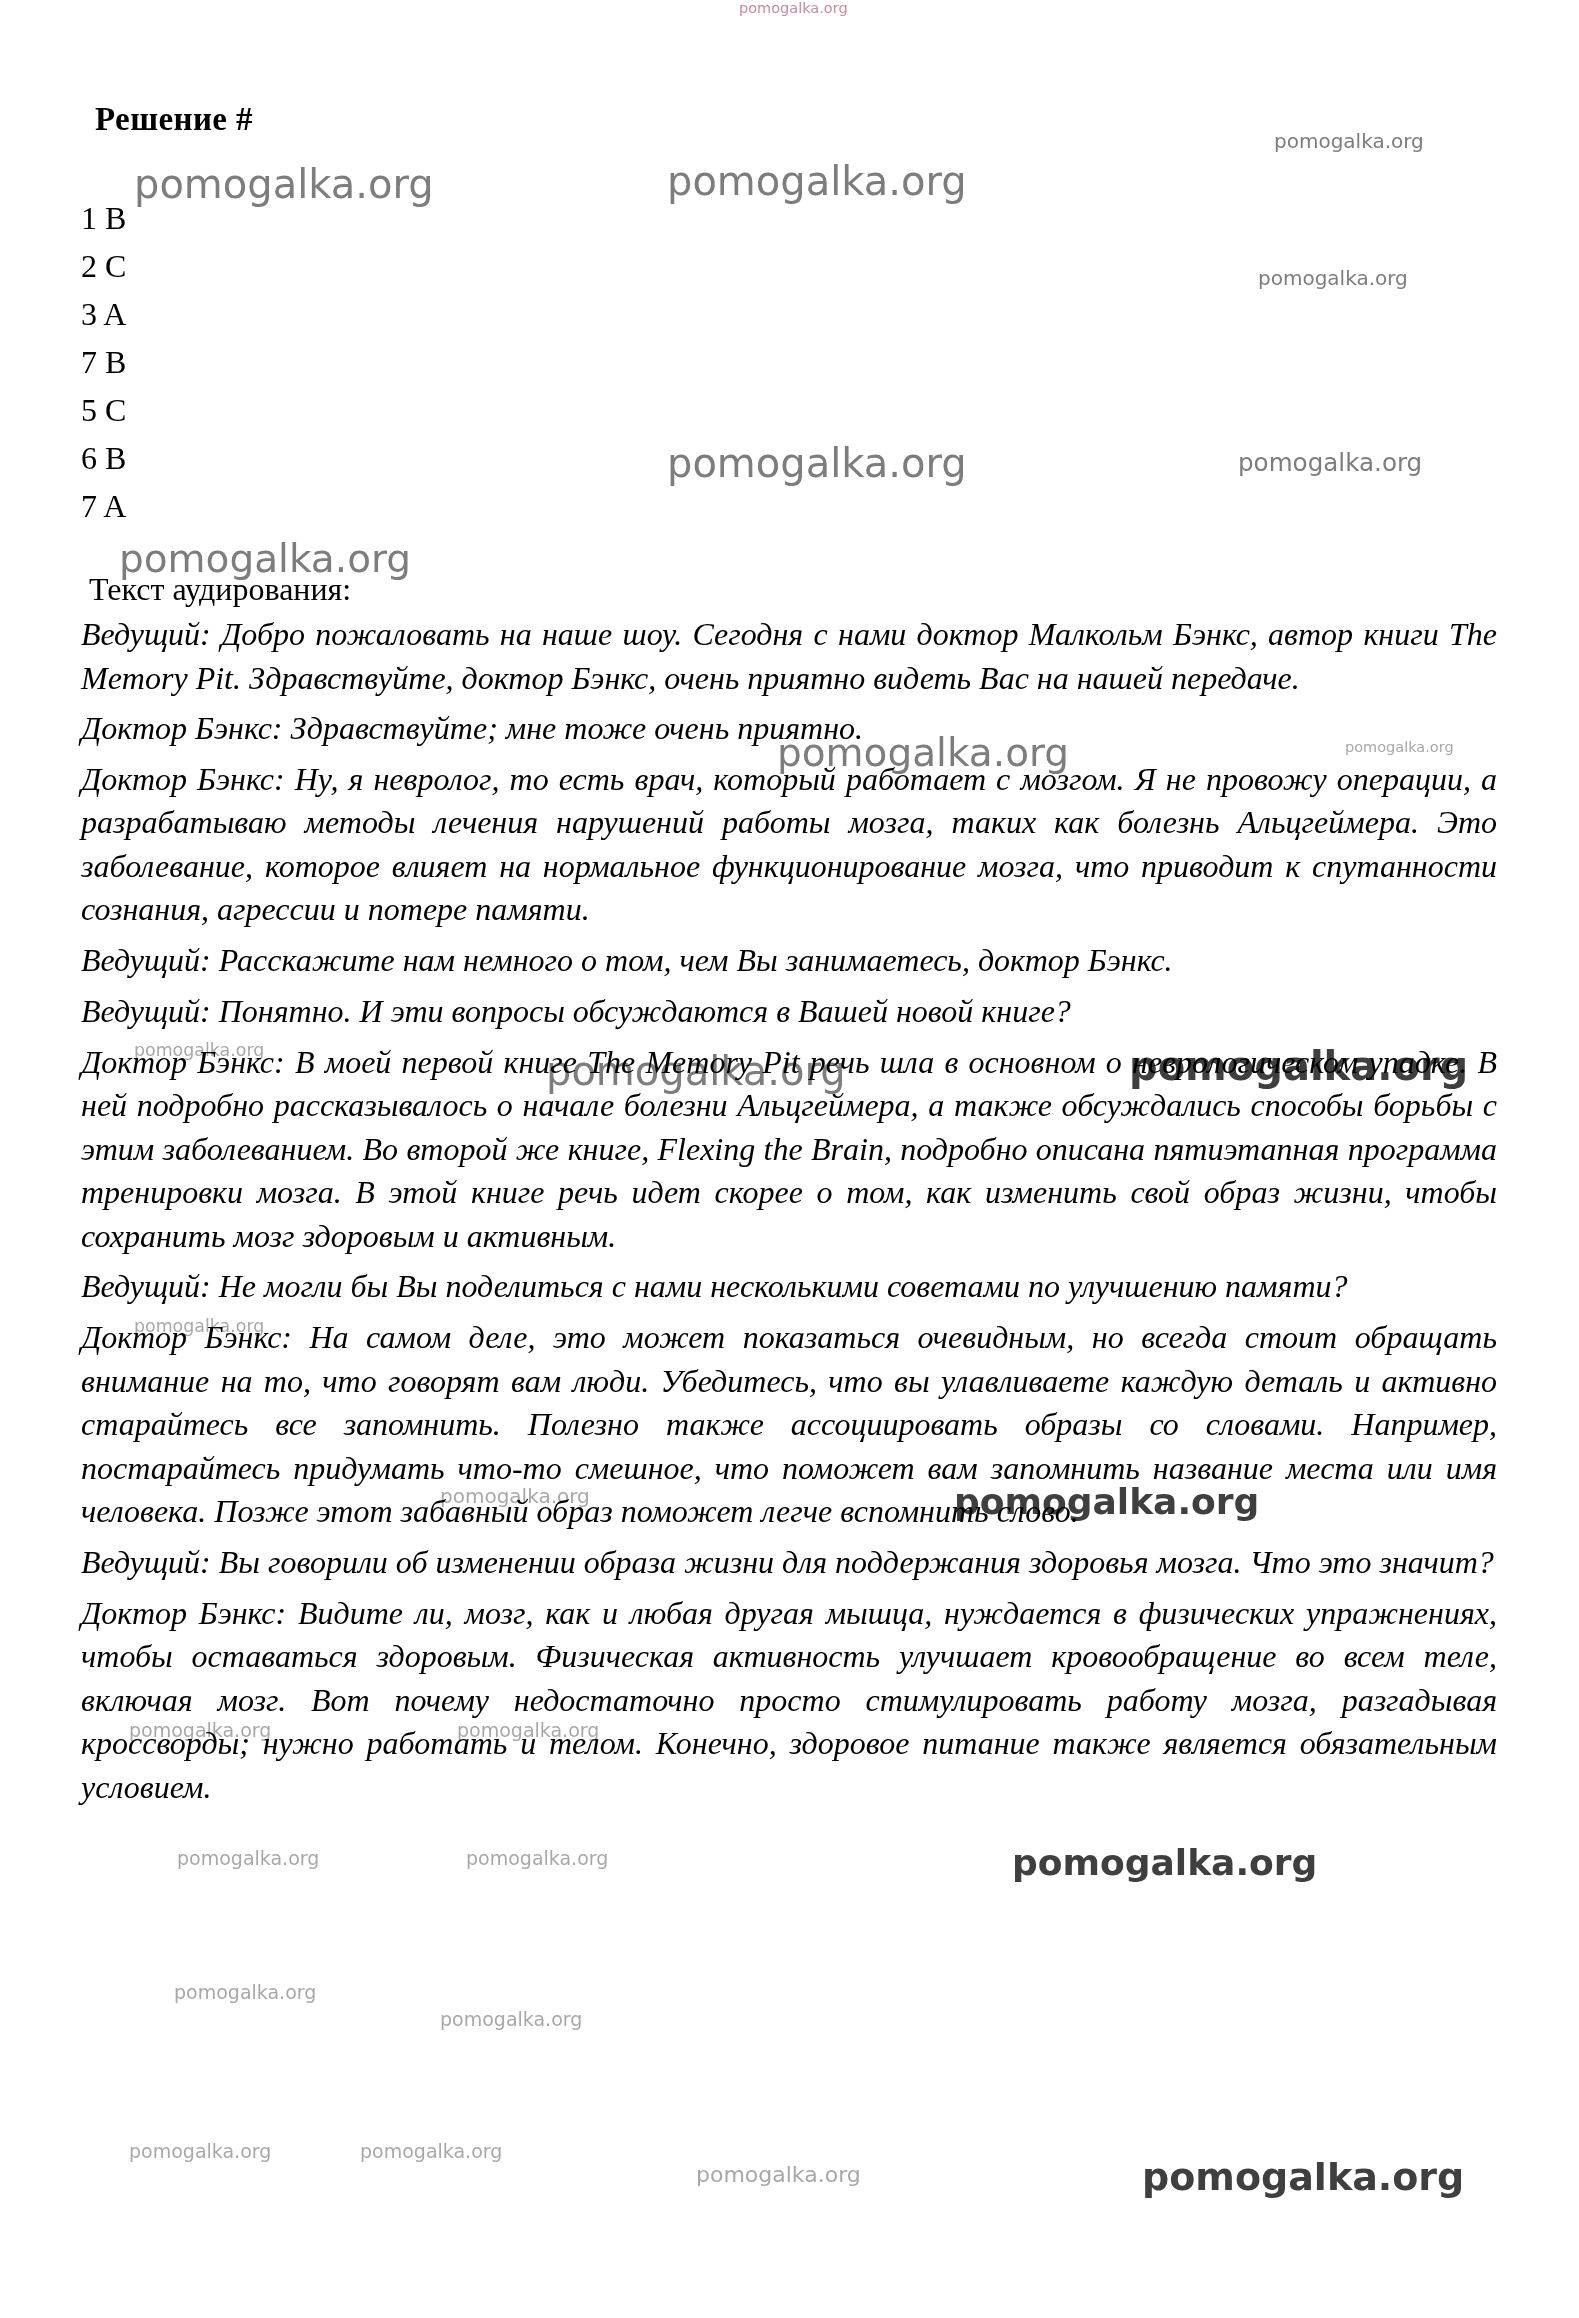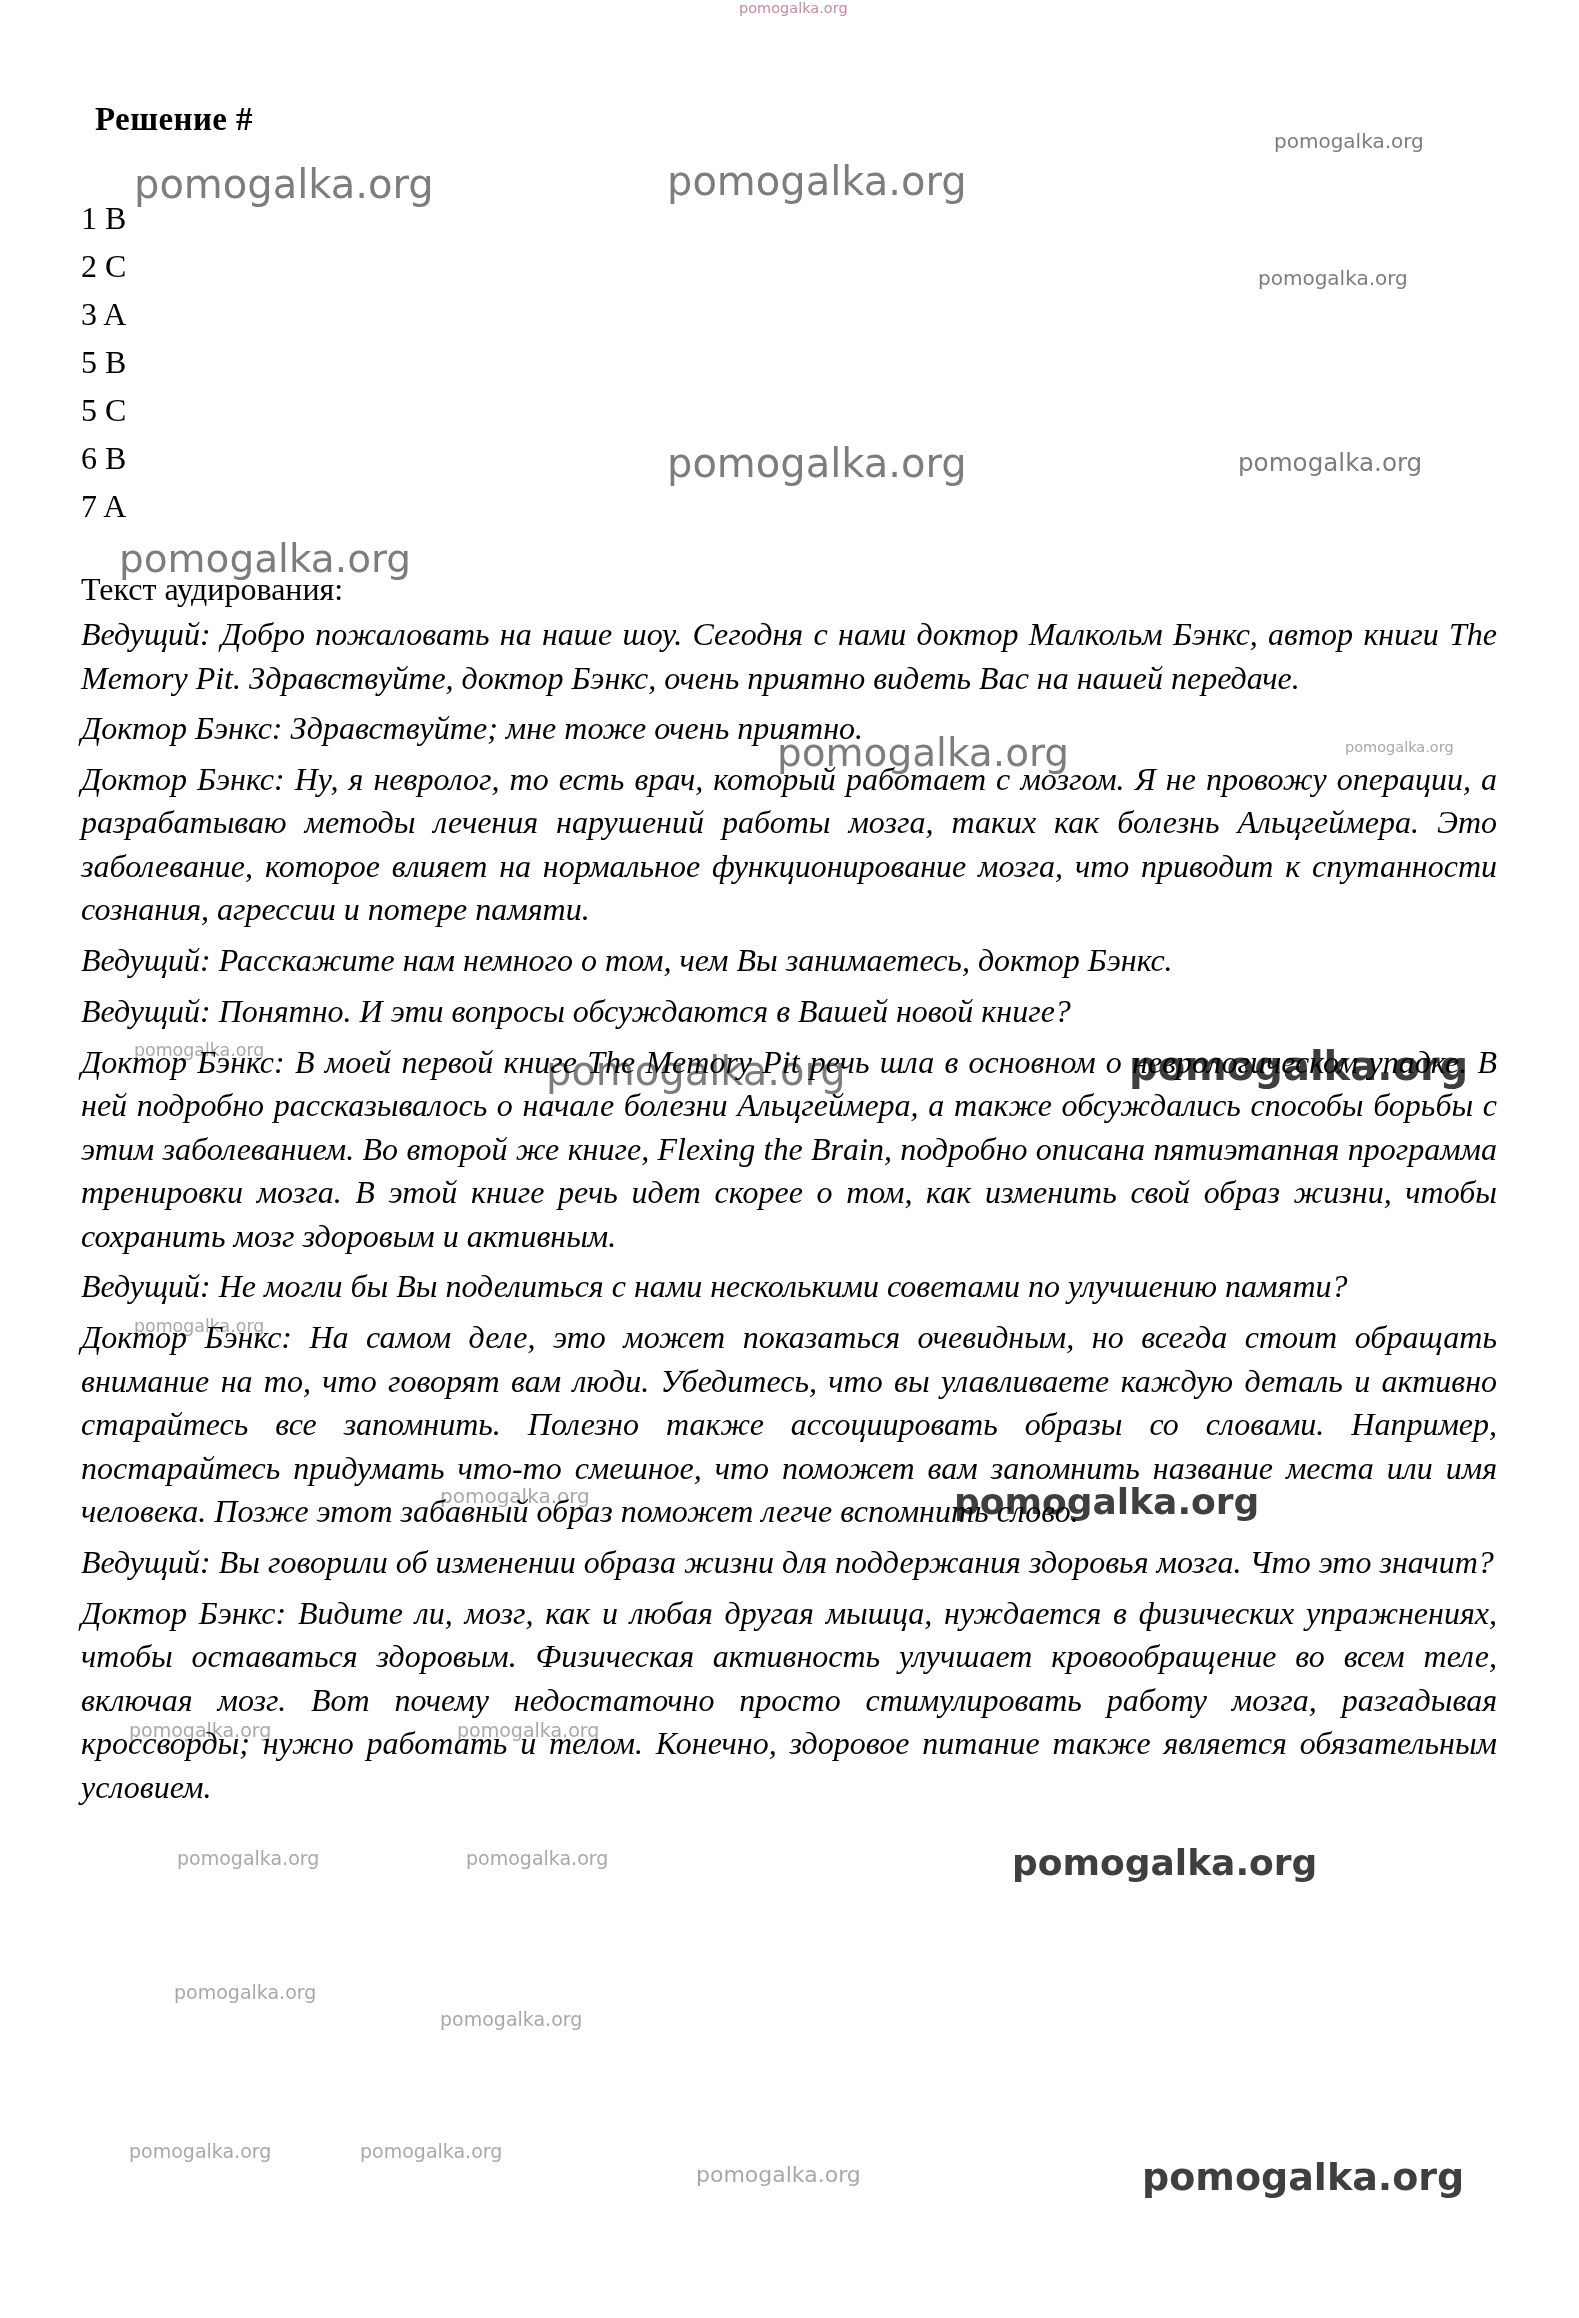--- a/index.html
+++ b/index.html
@@ -41,21 +41,21 @@
     top: 194px;
     font-size: 32px;
     line-height: 48px;
   }
   .answers .ans-row {
     white-space: pre;
   }
 
   .audio-label {
     position: absolute;
-    left: 81px;
+    left: 89px;
     top: 571px;
     font-size: 32px;
   }
 
   
   .transcript {
     position: absolute;
     left: 81px;
     top: 613px;
     width: 1416px;
@@ -129,21 +129,21 @@
       <div class="wm wm-grey-small" style="left: 696px; top: 2162px; font-size: 22px;">pomogalka.org</div>
       <div class="wm wm-dark" style="left: 1142px; top: 2155px; font-size: 38px;">pomogalka.org</div>
     </div>
 
   <div class="doc-title">Решение #</div>
 
   <div class="answers" id="answers-list">
       <div class="ans-row">1 B</div>
       <div class="ans-row">2 C</div>
       <div class="ans-row">3 A</div>
-      <div class="ans-row">5 B</div>
+      <div class="ans-row">7 B</div>
       <div class="ans-row">5 C</div>
       <div class="ans-row">6 B</div>
       <div class="ans-row">7 A</div>
     </div>
 
   <div class="audio-label">Текст аудирования:</div>
 
   <div class="transcript" id="transcript-body">
       <p>Ведущий: Добро пожаловать на наше шоу. Сегодня с нами доктор Малкольм Бэнкс, автор книги The Memory Pit. Здравствуйте, доктор Бэнкс, очень приятно видеть Вас на нашей передаче.</p>
       <p>Доктор Бэнкс: Здравствуйте; мне тоже очень приятно.</p>

